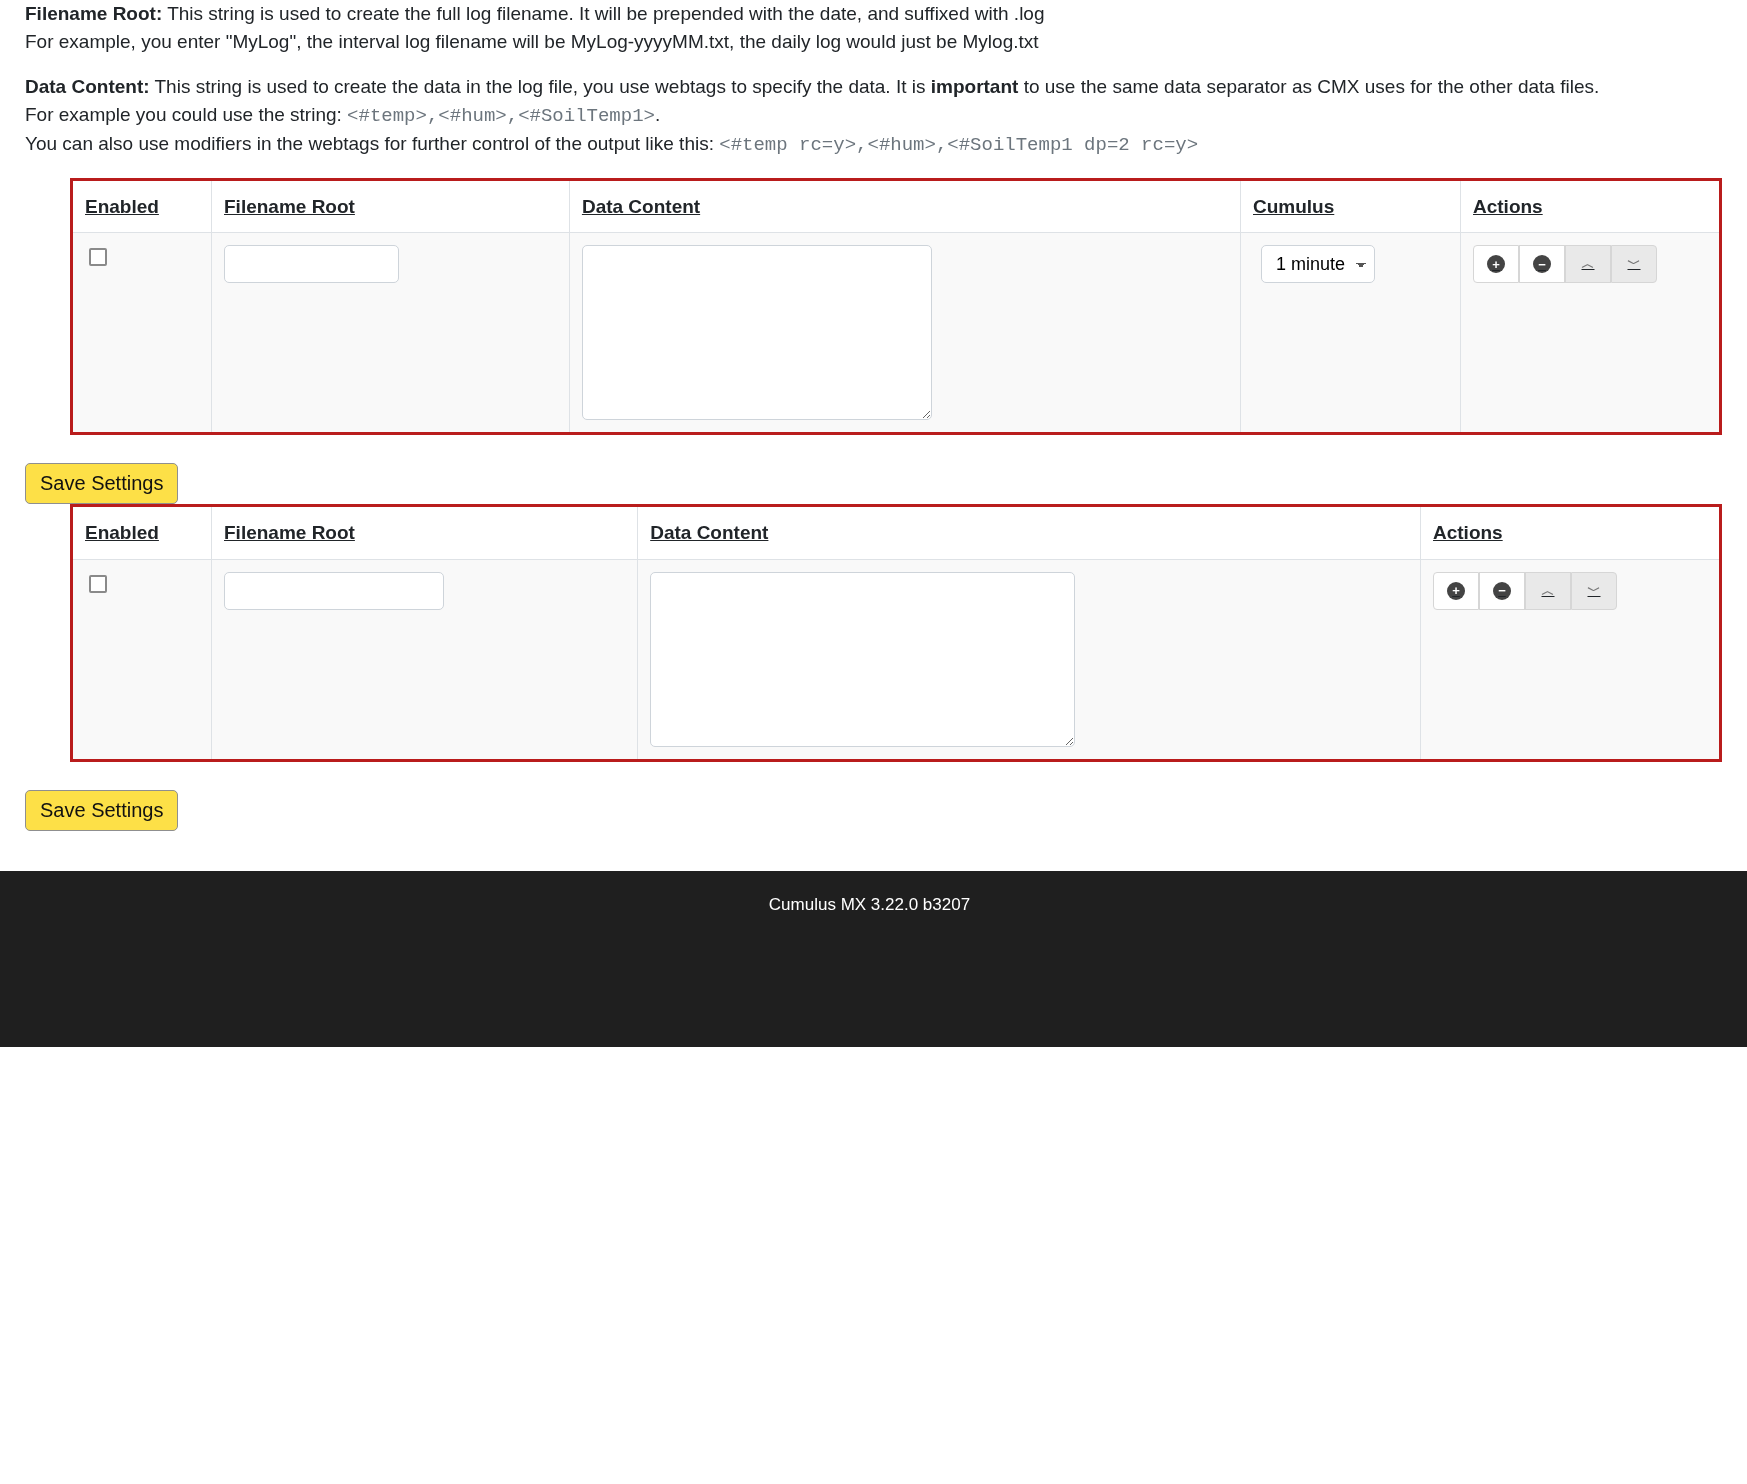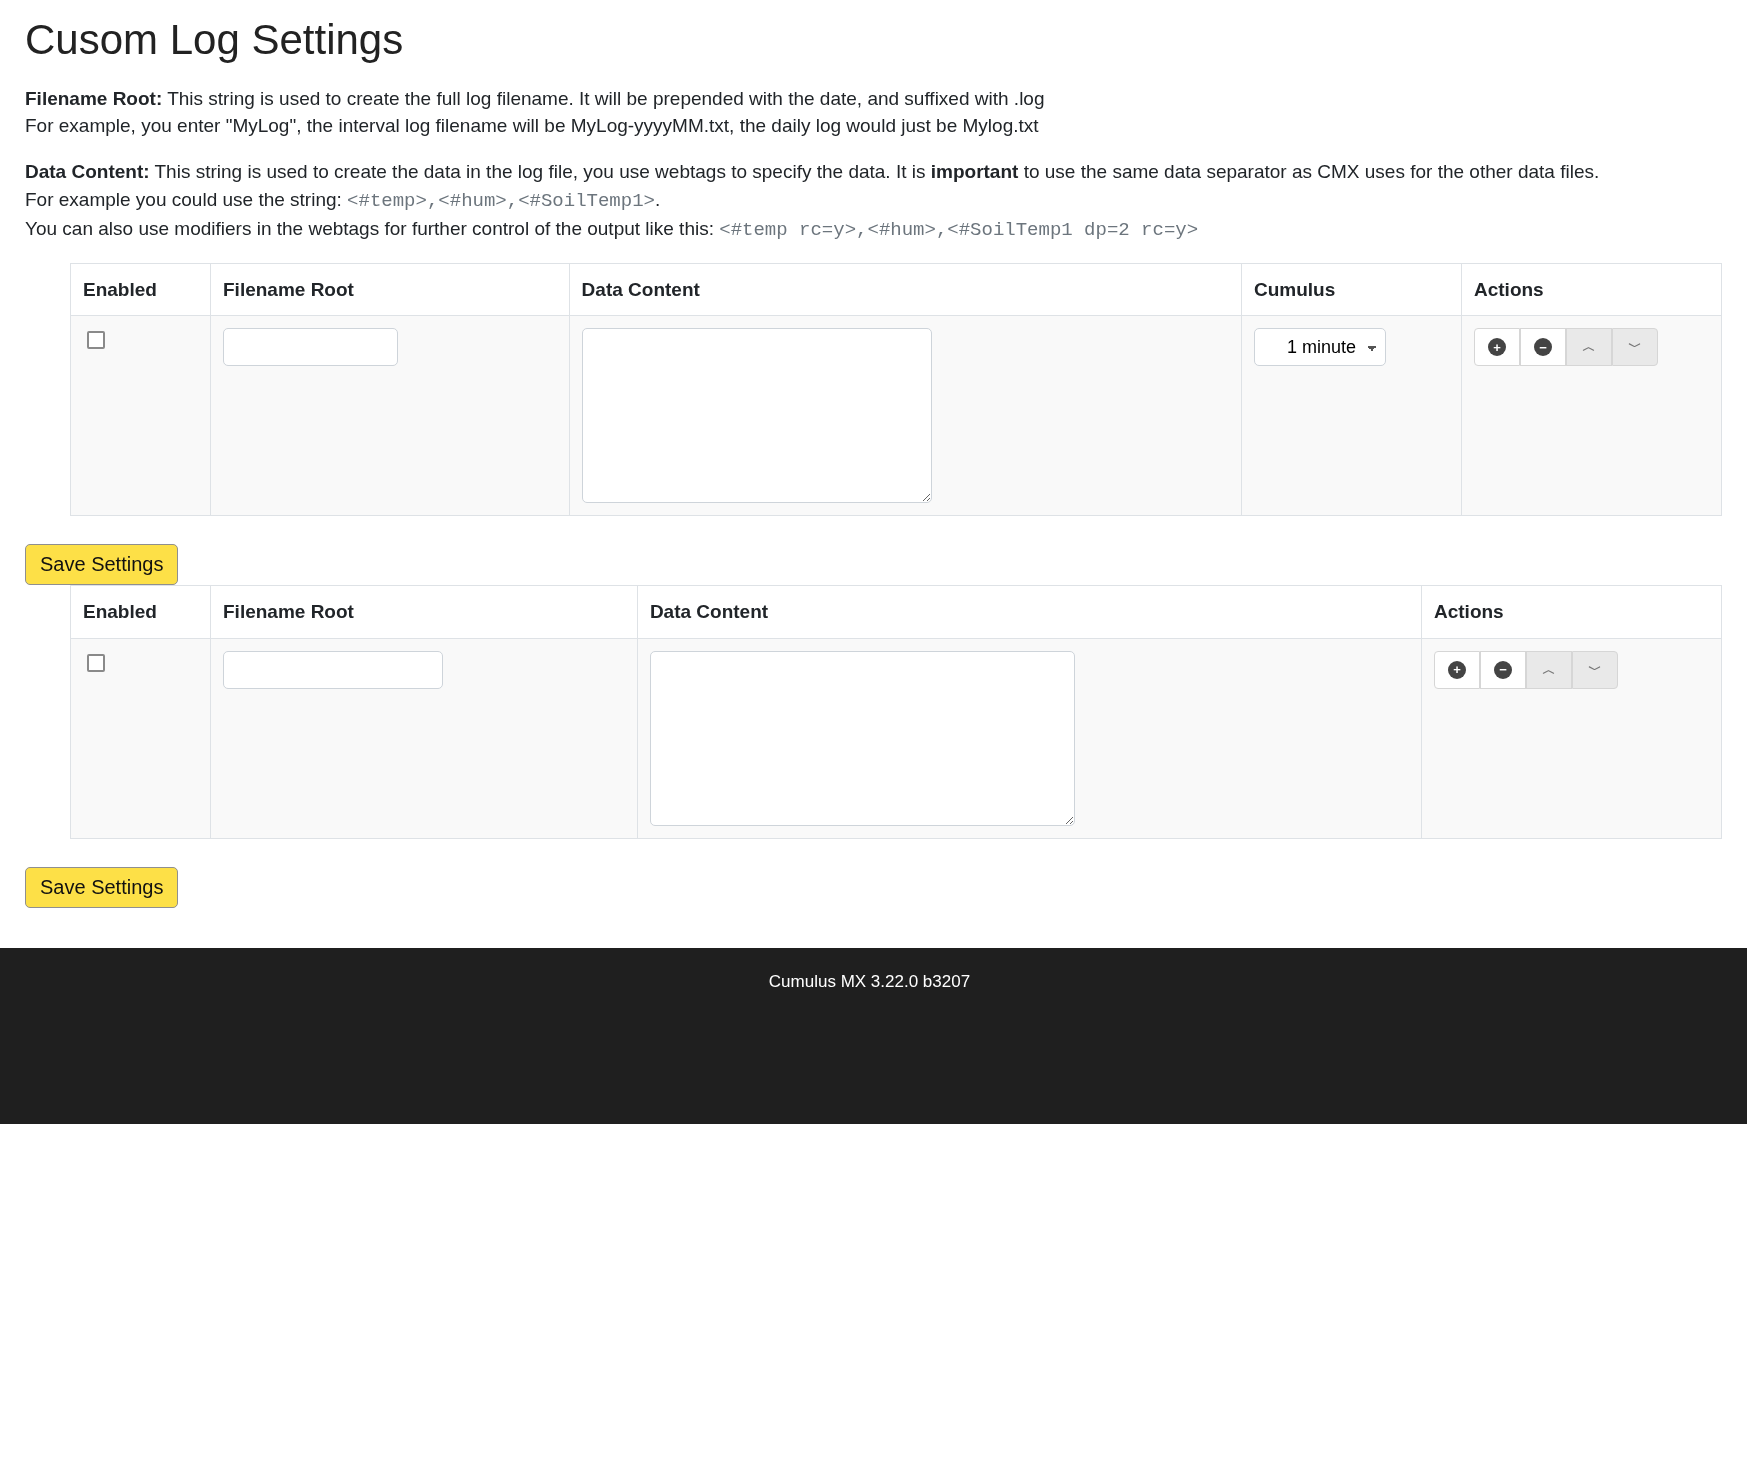--- a/index.html
+++ b/index.html
@@ -28,22 +28,23 @@
 .bold { font-weight: 700; }
 code {
   font-family: "Courier New", Courier, monospace;
   color: #6c757d;
   font-size: 19px;
 }
 .table-wrap { padding-left: 45px; padding-right: 0; }
 table {
   width: 100%;
   border-collapse: collapse;
-  border: 1px solid #b91c1c;
+  border: 3px solid #b91c1c;
   margin-bottom: 28px;
+  text-decoration: underline;
 }
 th, td {
   border: 1px solid #dee2e6;
   padding: 12px 12px;
   text-align: left;
   vertical-align: top;
   font-size: 19px;
 }
 th { font-weight: 700; background: #fff; }
 tbody tr { background: #f9f9f9; }
@@ -74,31 +75,32 @@
   border-radius: 5px;
   font-size: 17px;
   font-family: inherit;
   resize: both;
   background: #fff;
   display: block;
 }
 .ta-i { width: 350px; height: 175px; }
 .ta-d { width: 425px; height: 175px; }
 select {
-  padding: 8px 28px 8px 32px;
+  padding: 8px 28px 8px 14px;
   border: 1px solid #ced4da;
   border-radius: 5px;
   font-size: 18px;
   background: #fff;
   appearance: none;
   background-image: linear-gradient(45deg, transparent 50%, #555 50%), linear-gradient(135deg, #555 50%, transparent 50%);
   background-position: right 13px top 17px, right 8px top 17px;
   background-size: 5px 5px, 5px 5px;
   background-repeat: no-repeat;
   cursor: pointer;
+  margin-left: 8px;
 }
 .action-group { display: flex; gap: 0; }
 .action-btn {
   width: 46px; height: 38px;
   border: 1px solid transparent;
   border-radius: 4px;
   display: inline-flex; align-items: center; justify-content: center;
   cursor: pointer;
   background: #fff;
 }
@@ -139,21 +141,20 @@
   text-align: center;
   padding: 22px 8px 130px 0;
   font-size: 17px;
 }
 </style>
 </head>
 <body>
 
 <div class="container">
 
-  <h1>Cusom Log Settings</h1>
 
   <p>
     <span class="bold">Filename Root:</span><span> This string is used to create the full log filename. It will be prepended with the date, and suffixed with .log</span><br>
     <span>For example, you enter "MyLog", the interval log filename will be MyLog-yyyyMM.txt, the daily log would just be Mylog.txt</span>
   </p>
 
   <p>
     <span class="bold">Data Content:</span><span> This string is used to create the data in the log file, you use webtags to specify the data. It is </span><span class="bold">important</span><span> to use the same data separator as CMX uses for the other data files.</span><br>
     <span>For example you could use the string: </span><code>&lt;#temp&gt;,&lt;#hum&gt;,&lt;#SoilTemp1&gt;</code><span>.</span><br>
     <span>You can also use modifiers in the webtags for further control of the output like this: </span><code>&lt;#temp rc=y&gt;,&lt;#hum&gt;,&lt;#SoilTemp1 dp=2 rc=y&gt;</code>

